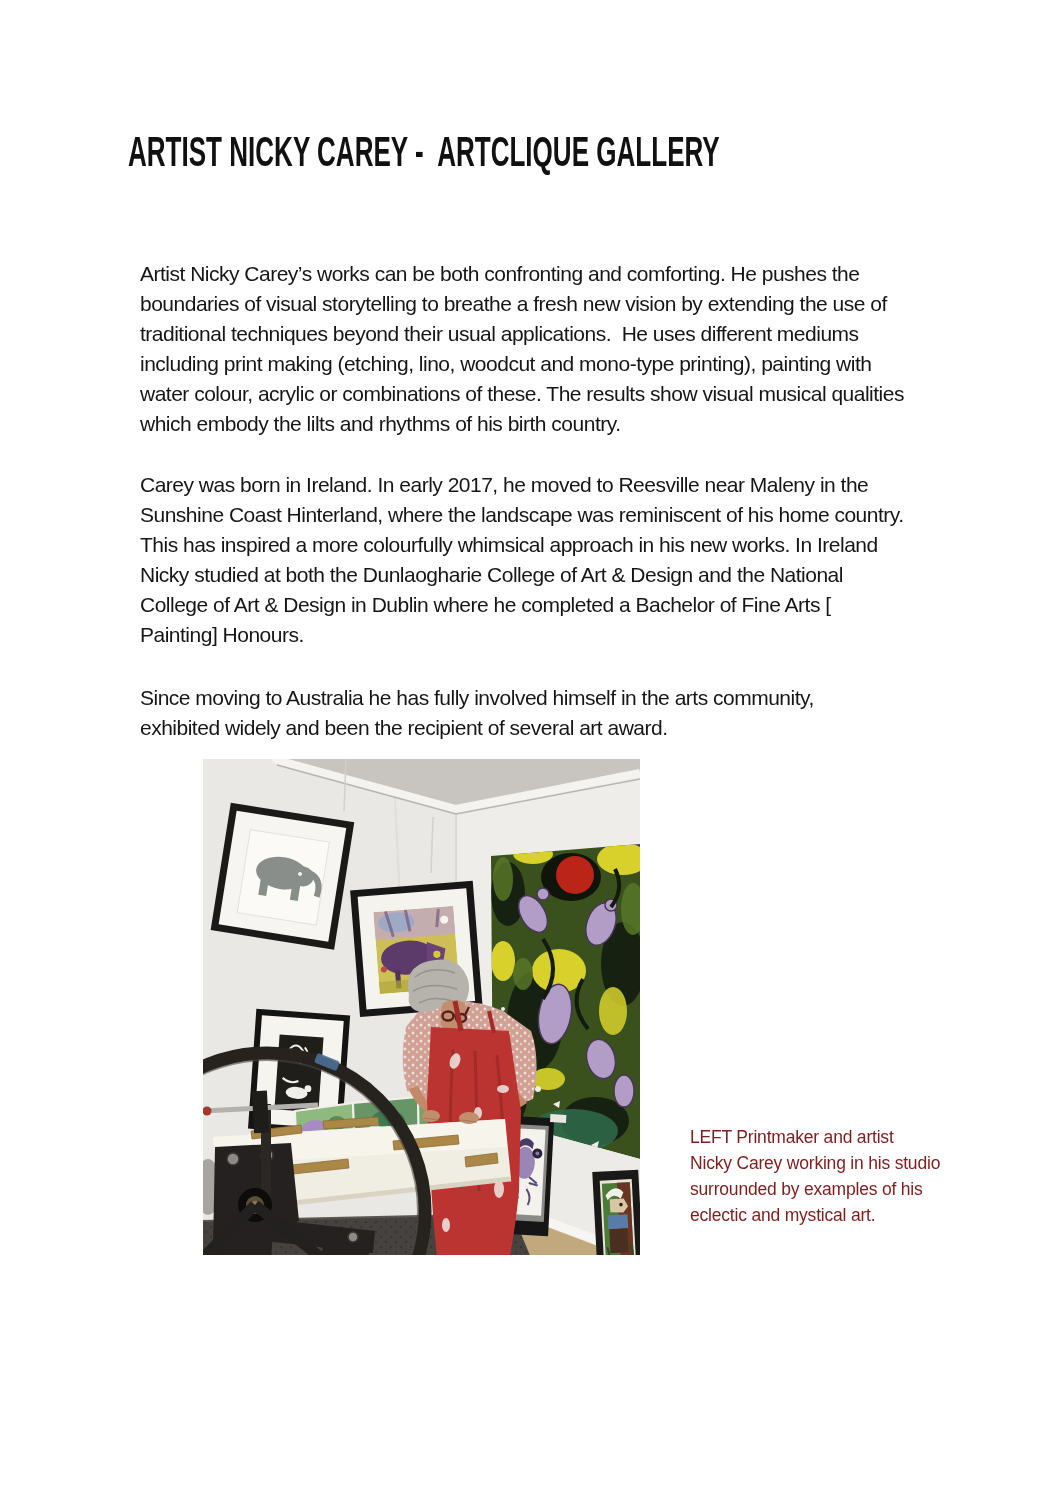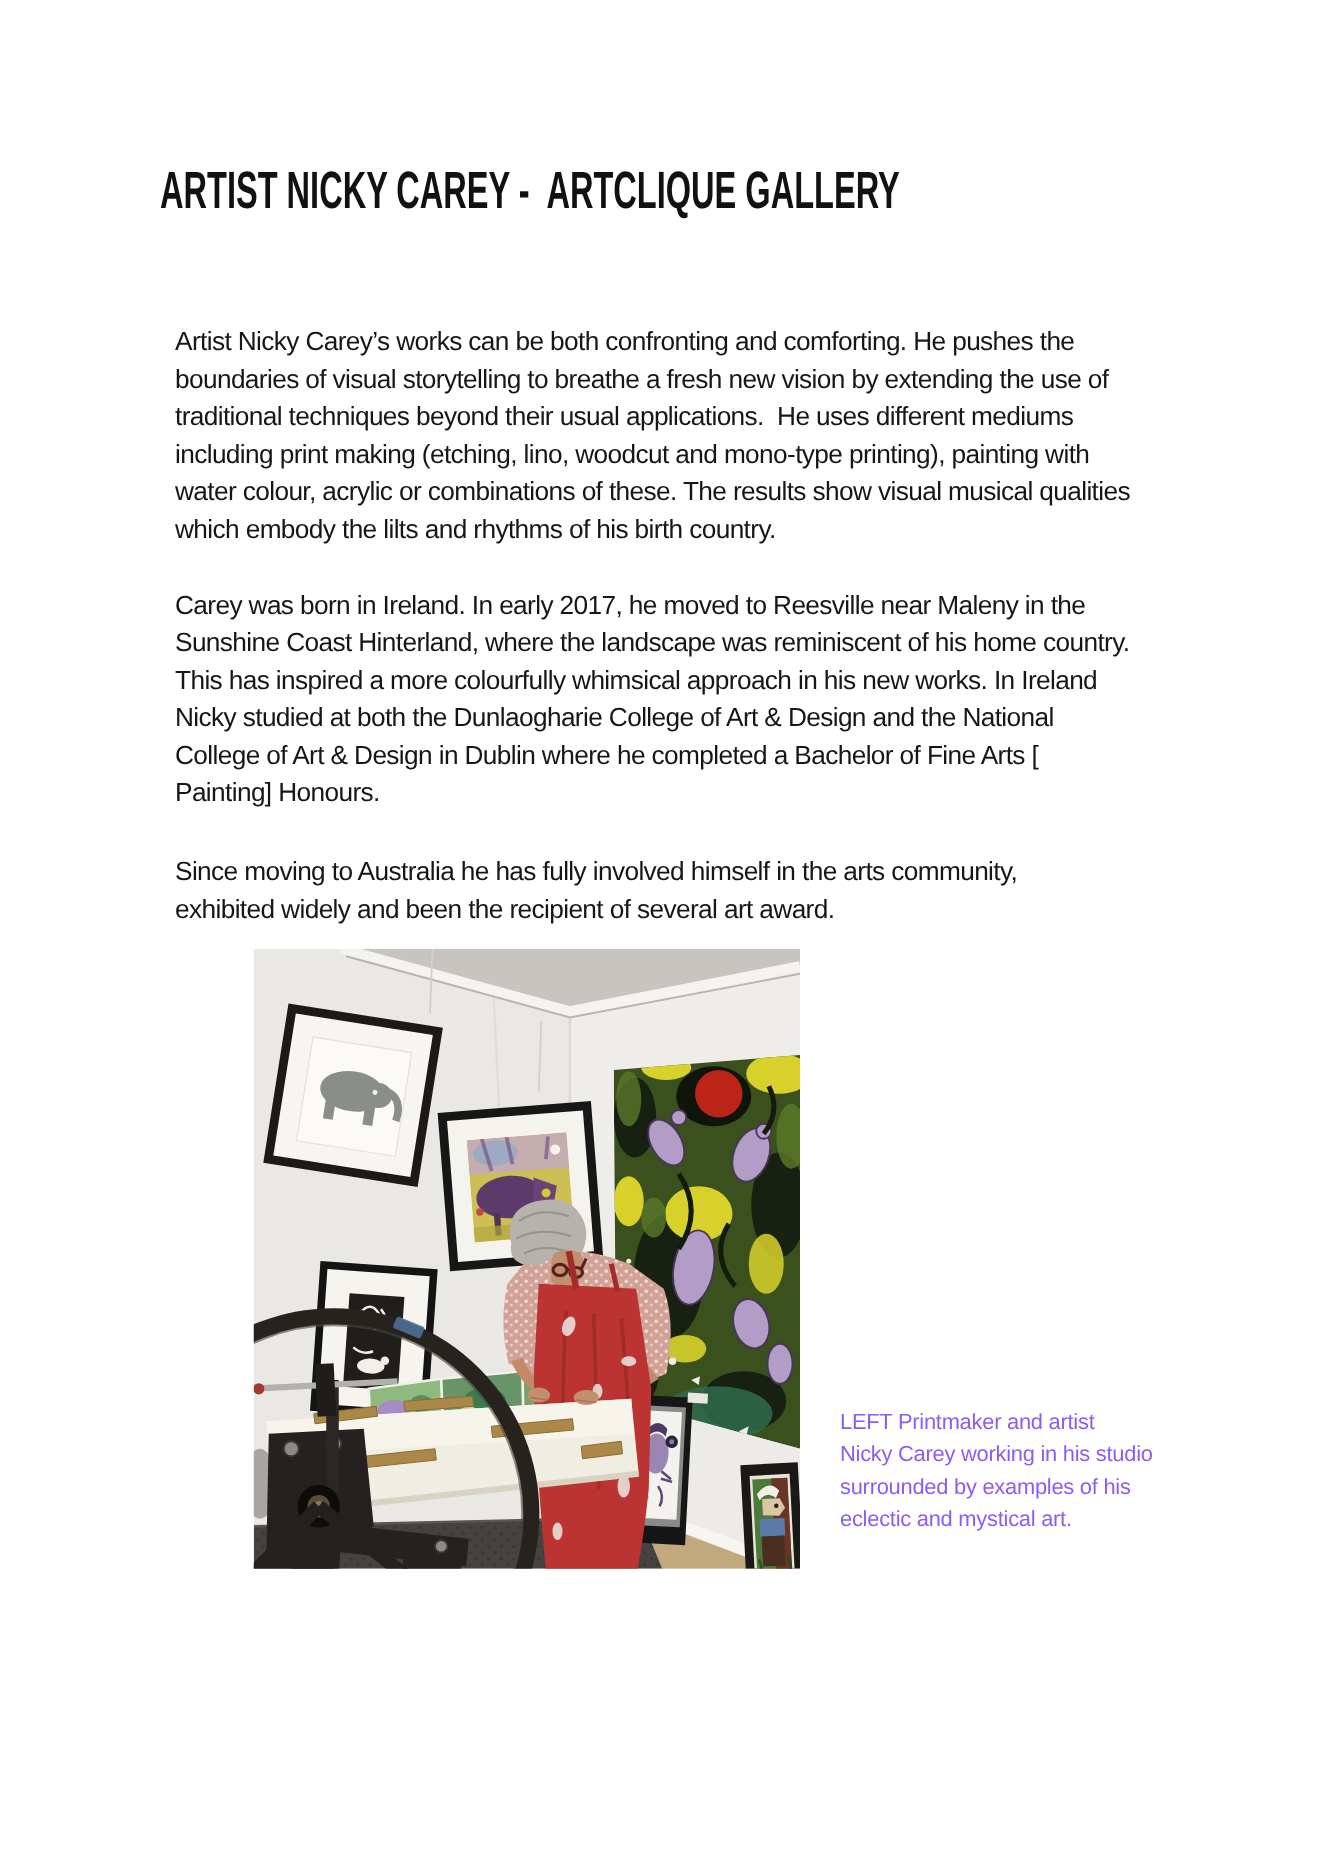--- a/index.html
+++ b/index.html
@@ -31,26 +31,26 @@
   #para-1 { top:247px; }
   #para-2 { top:458px; }
   #para-3 { top:671px; }
   .photo-figure {
     position:absolute; left:203px; top:759px;
     width:437px; height:589px;
     margin:0;
   }
   .photo-figure svg { display:block; width:437px; height:589px; }
   .photo-caption {
-    position:absolute; left:672px; top:1124px;
+    position:absolute; left:690px; top:1124px;
     width:290px;
     font-size:17.5px; line-height:26px;
     letter-spacing:-0.2px;
     white-space:pre-wrap;
-    color:#8b5cf6;
+    color:#7f1d1d;
   }
 </style>
 </head>
 <body>
 
 <div class="page">
 
   <h1 class="doc-title">ARTIST NICKY CAREY -  ARTCLIQUE GALLERY</h1>
 
   <p class="para" id="para-1">Artist Nicky Carey’s works can be both confronting and comforting. He pushes the

